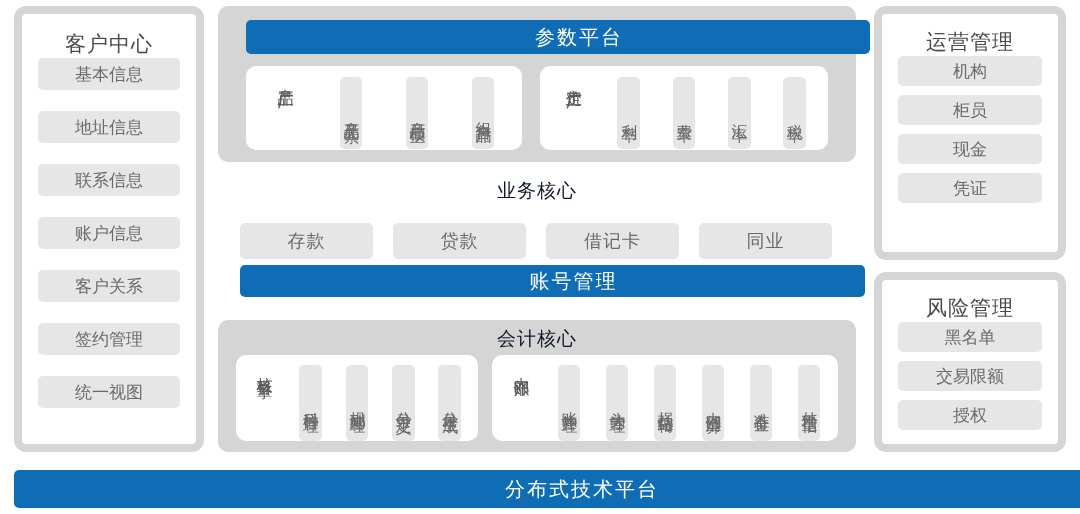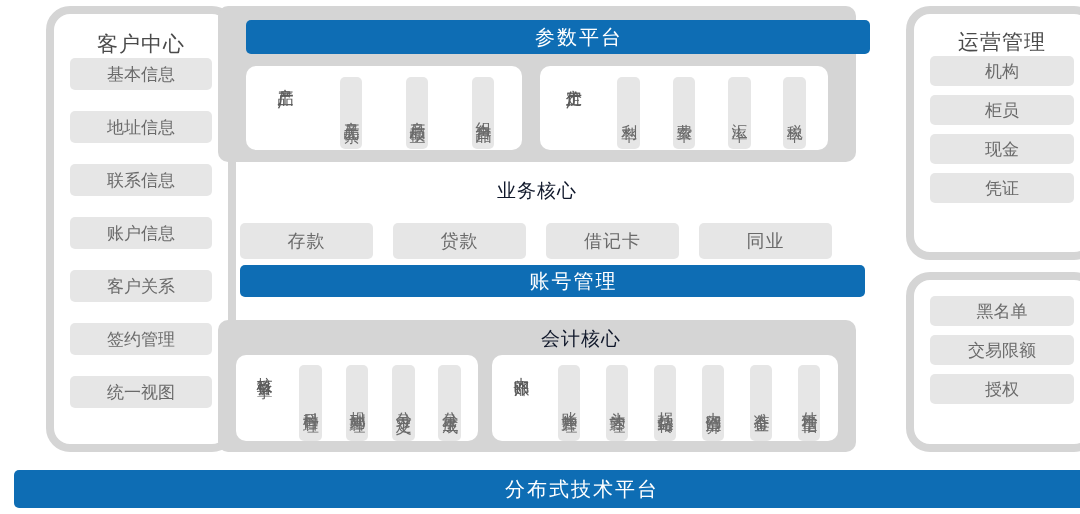--- a/index.html
+++ b/index.html
@@ -19,23 +19,22 @@
     position: relative;
     width: 1080px;
     height: 514px;
   }
 
   
   .panel {
     position: absolute;
     background: #ffffff;
     border: 8px solid #d5d5d5;
-    border-radius: 24px;
-    box-sizing: border-box;
-    margin-left: 32px;
+    border-radius: 12px;
+    box-sizing: border-box;
   }
   .panel-title {
     text-align: center;
     font-size: 21px;
     color: #4a4a4a;
     letter-spacing: 1px;
   }
   .chip {
     background: #e6e6e6;
     border-radius: 5px;
@@ -126,21 +125,21 @@
   #param-right .vchip { height: 72px; }
 
   
   #biz-title { left: 218px; top: 178px; }
   #biz-row { position: absolute; left: 240px; top: 214px; width: 592px; display: flex; gap: 20px; }
   #biz-row .chip { flex: 1; height: 36px; font-size: 18px; letter-spacing: 1px; }
   #account-bar { position: absolute; left: 240px; top: 265px; width: 583px; height: 32px; }
 
   
   #acct-box { left: 218px; top: 320px; width: 638px; height: 132px; }
-  #acct-title { top: 326px; left: 218px; width: 638px; margin-left: 44px; }
+  #acct-title { top: 326px; left: 218px; width: 638px; }
   #acct-left  { left: 236px; top: 355px; width: 242px; height: 86px; }
   #acct-right { left: 492px; top: 355px; width: 346px; height: 86px; }
   #acct-left .vchip  { height: 76px; }
   #acct-right .vchip { height: 76px; }
 
   
   #tech-bar {
     position: absolute;
     left: 14px; top: 470px;
     width: 1052px; height: 38px;
@@ -214,20 +213,21 @@
 
   <div class="panel" id="ops-panel">
     <div class="panel-title">运营管理</div>
     <div class="chip">机构</div>
     <div class="chip">柜员</div>
     <div class="chip">现金</div>
     <div class="chip">凭证</div>
   </div>
 
   <div class="panel" id="risk-panel">
+    <div class="panel-title">风险管理</div>
     <div class="chip">黑名单</div>
     <div class="chip">交易限额</div>
     <div class="chip">授权</div>
   </div>
 
   <div class="bluebar" id="tech-bar">分布式技术平台</div>
 
 </div>
 
 </body></html>

